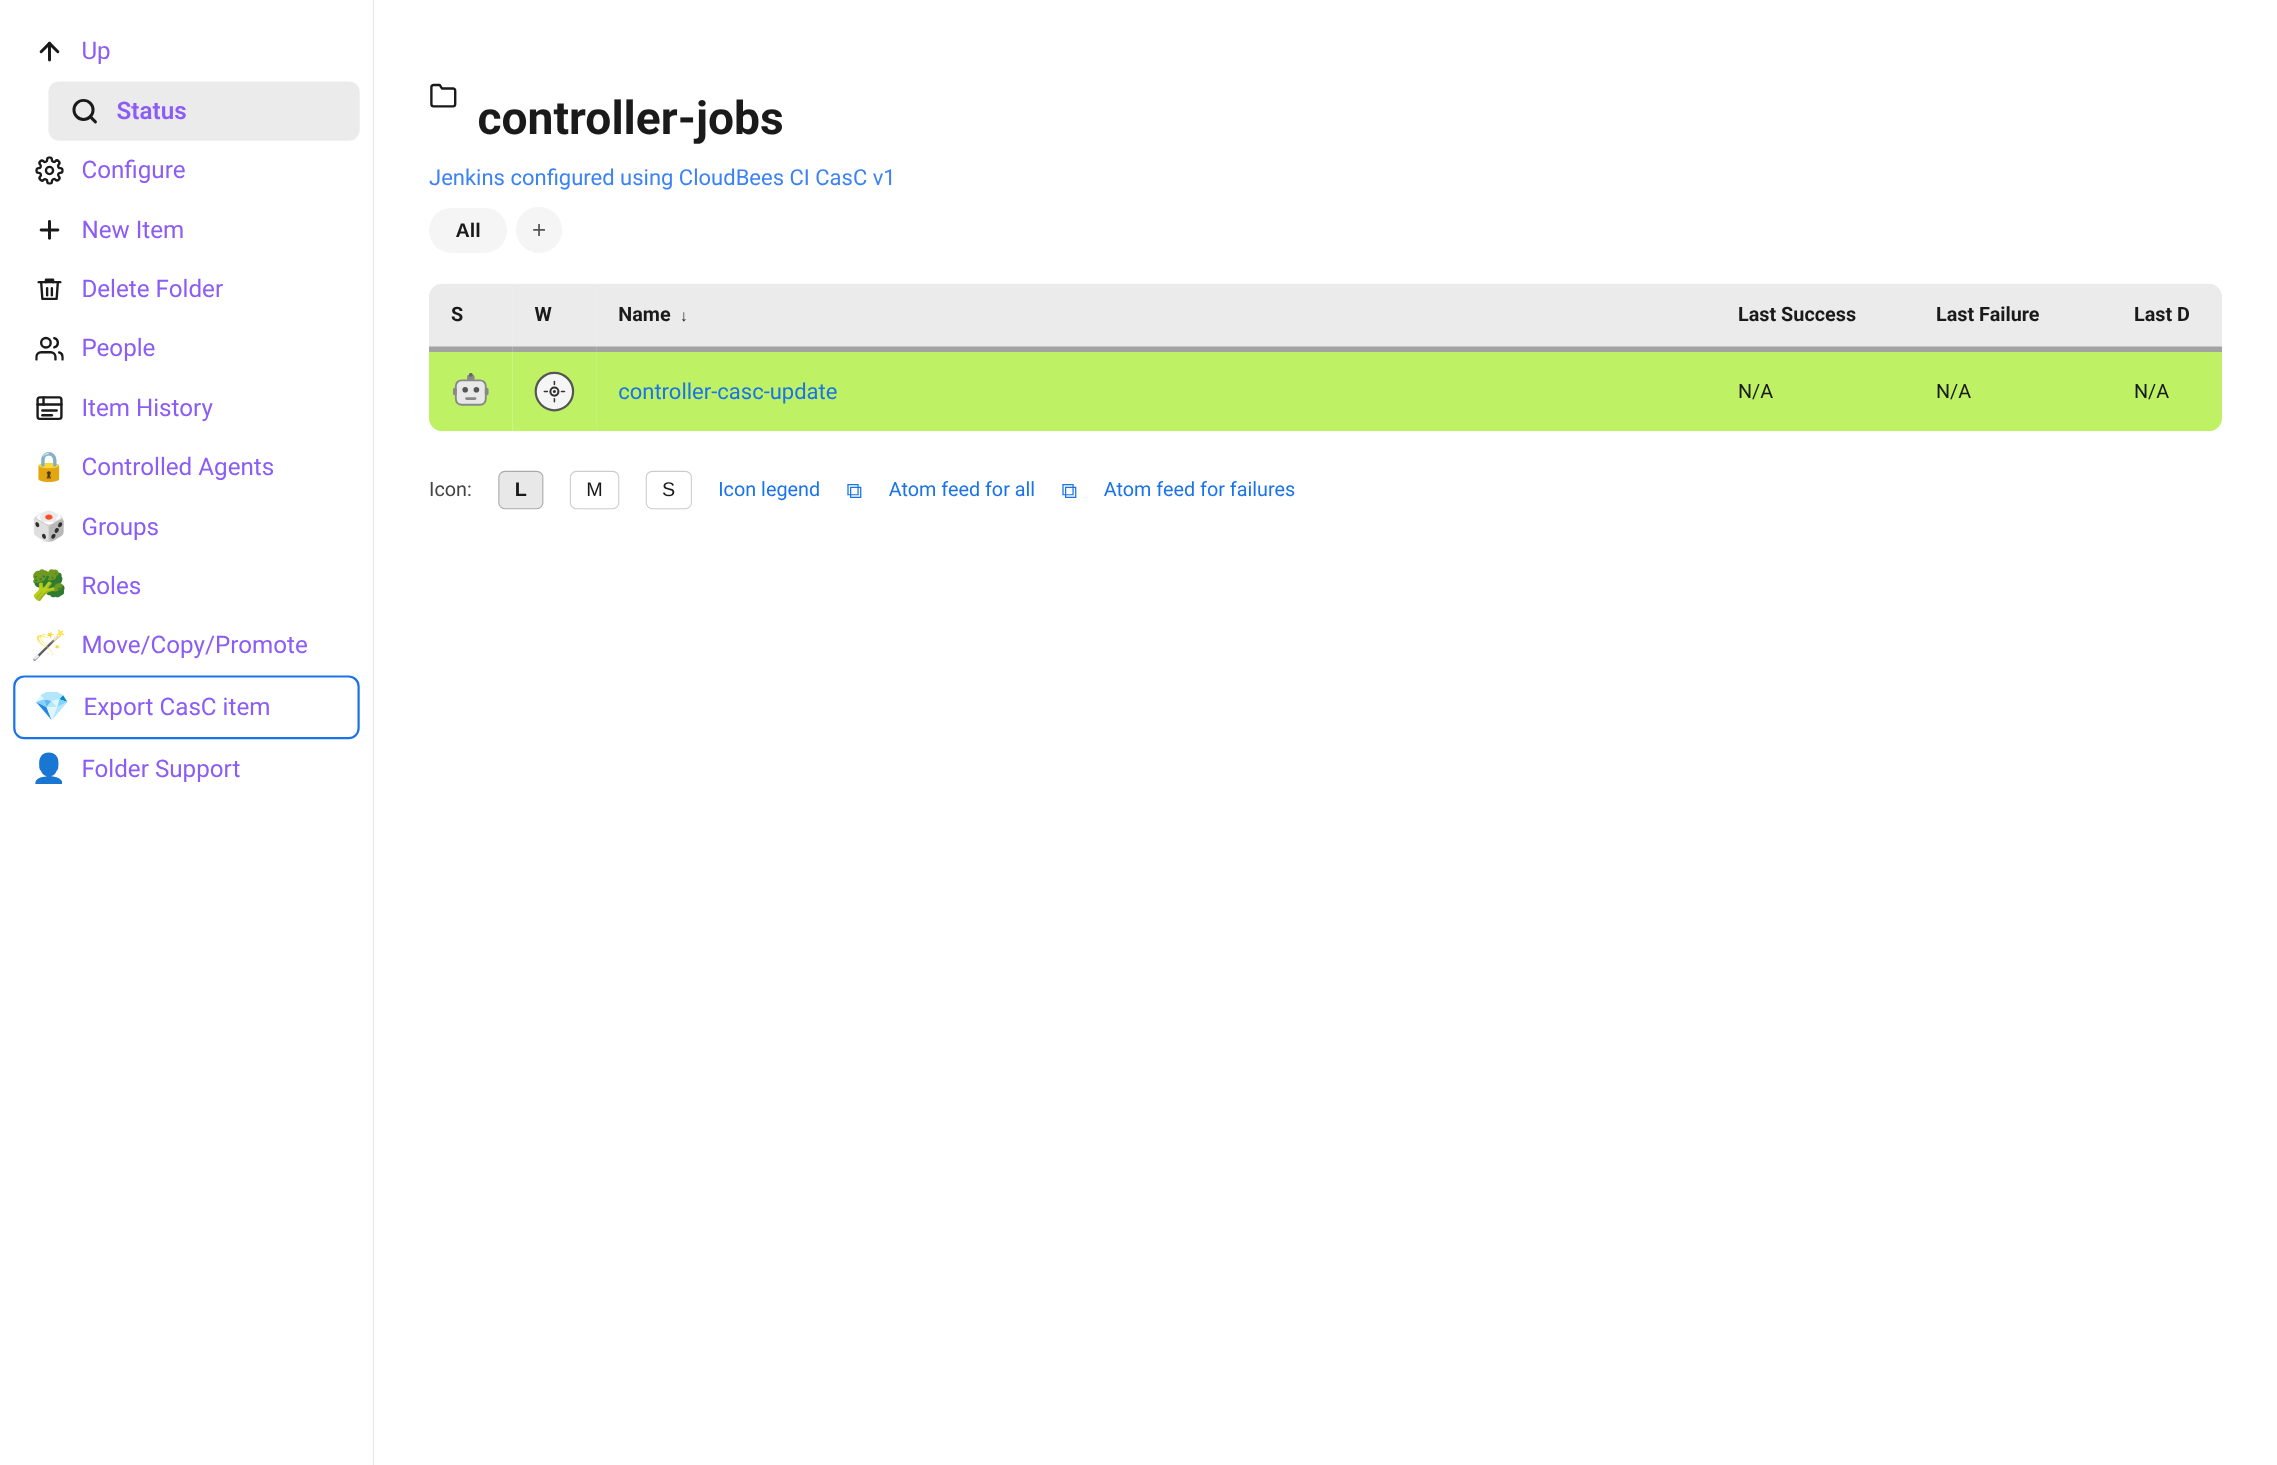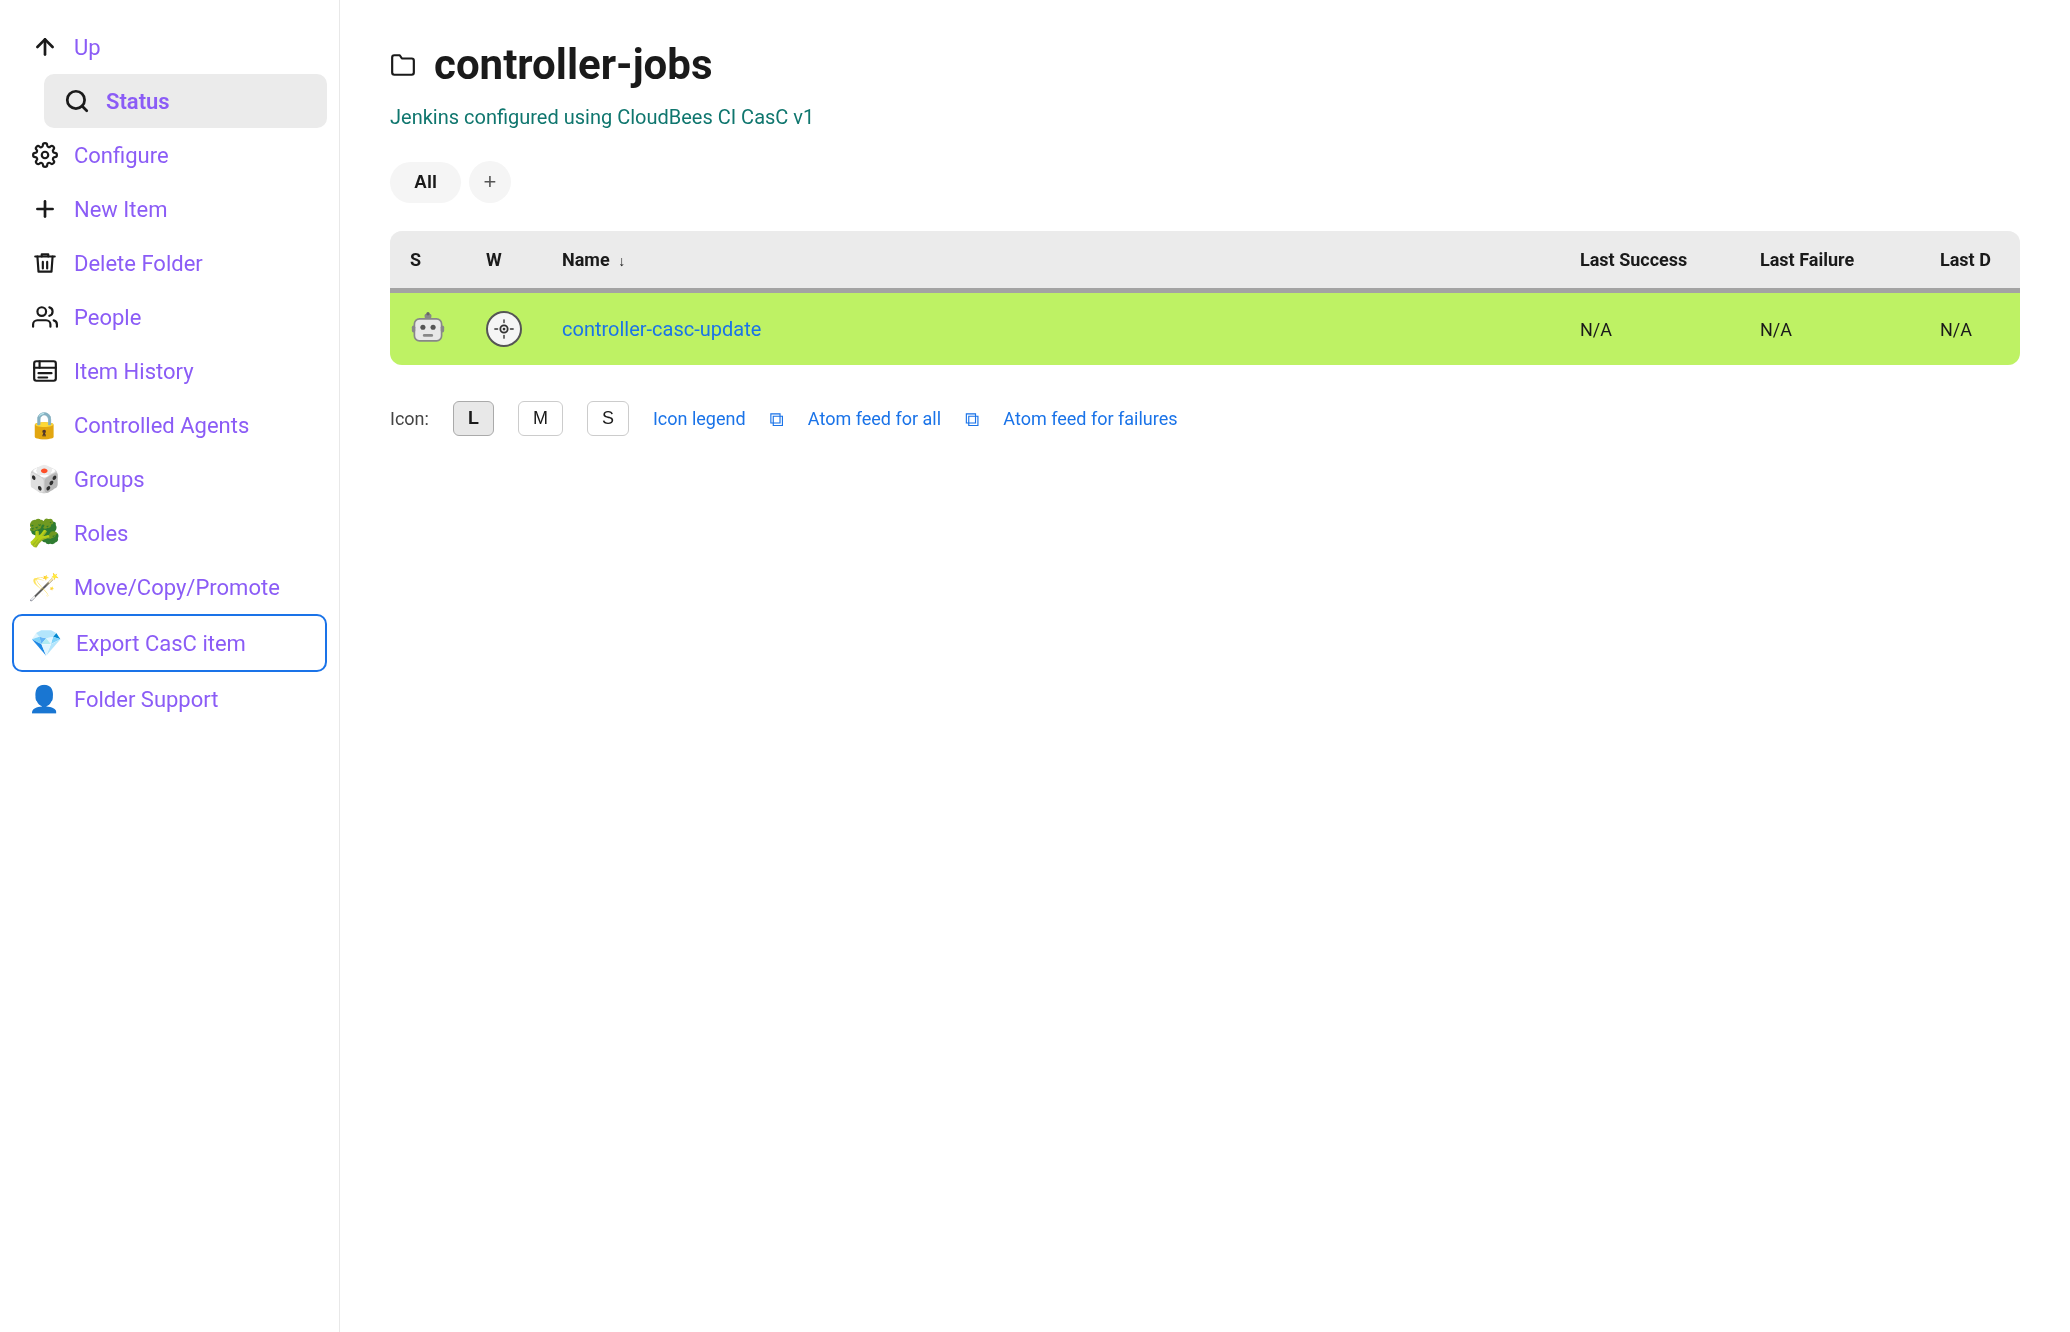--- a/index.html
+++ b/index.html
@@ -67,31 +67,32 @@
       display: flex;
       align-items: center;
       gap: 18px;
       margin-bottom: 16px;
     }
 
     .page-title {
       font-size: 42px;
       font-weight: 700;
       color: #1a1a1a;
+      margin-top: 44px;
     }
 
     .folder-icon-wrap {
       display: flex;
       align-items: center;
     }
 
     .subtitle {
       font-size: 20px;
-      color: #0f766e;
-      margin-bottom: 32px;
+      color: #3b82f6;
+      margin-bottom: 15px;
     }
 
     
     .tab-bar {
       display: flex;
       align-items: center;
       gap: 8px;
       margin-bottom: 28px;
     }
 

